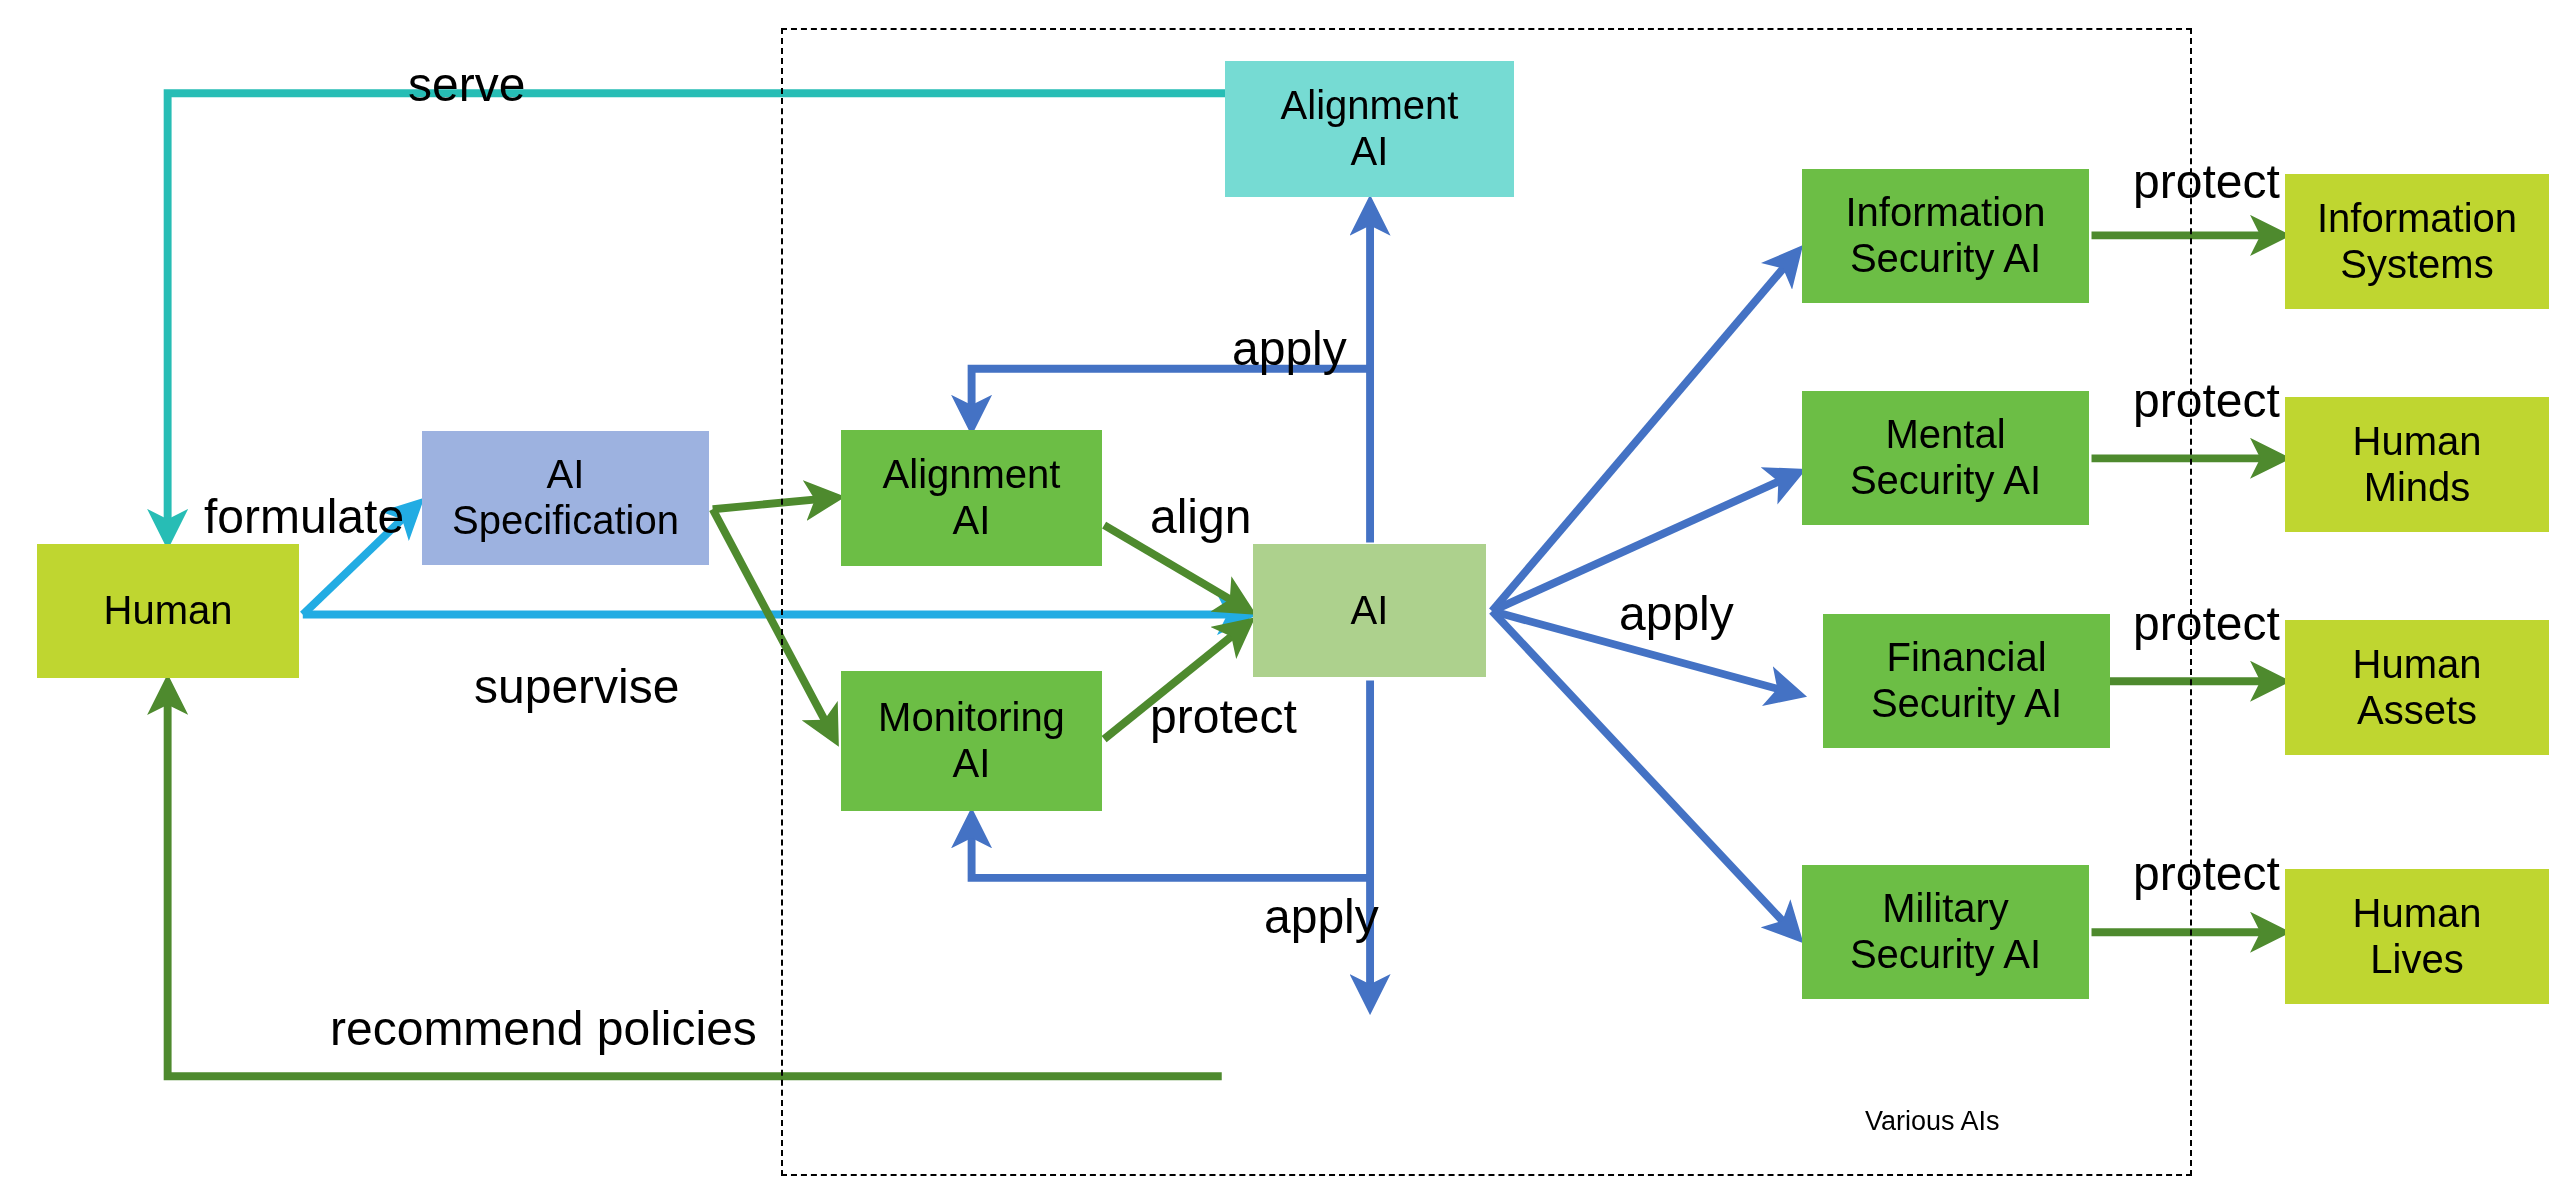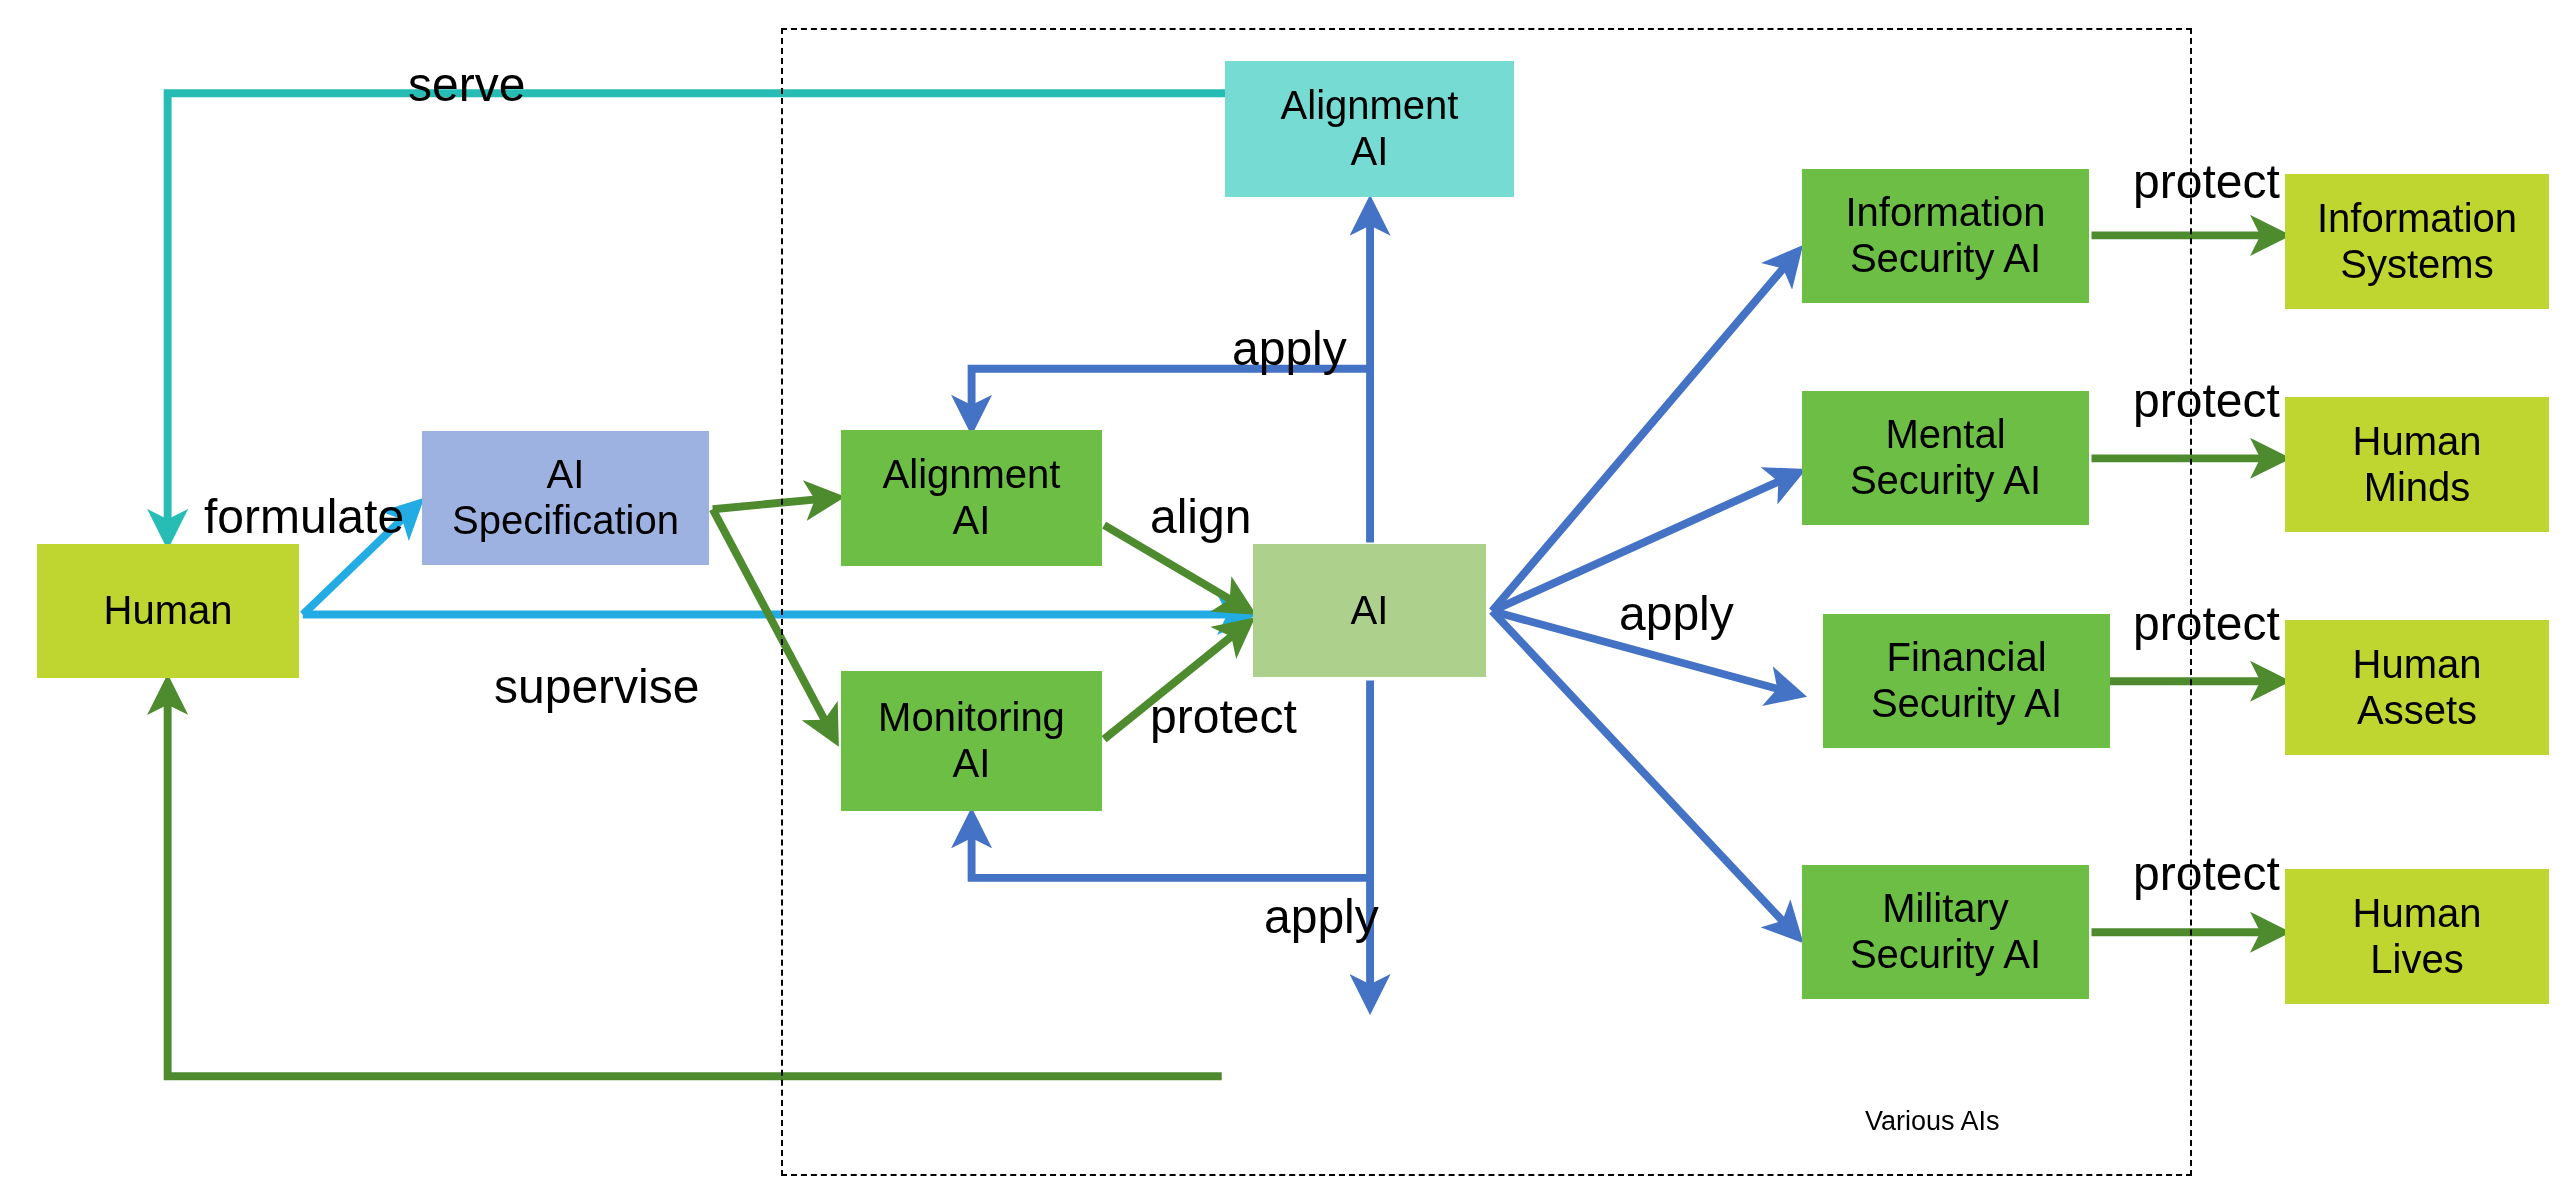--- a/index.html
+++ b/index.html
@@ -219,27 +219,28 @@
 Assets</span>
   </div>
 
   <div class="node" style="left:2285px; top:869px; width:264px; height:135px; background:#BFD630;">
     <span>Human
 Lives</span>
   </div>
 
   <div class="edge-label" style="left:408px; top:61px;">serve</div>
   <div class="edge-label" style="left:204px; top:493px;">formulate</div>
-  <div class="edge-label" style="left:474px; top:663px;margin-left:20px;">supervise</div>
+  <div class="edge-label" style="left:474px; top:663px;">supervise</div>
   <div class="edge-label" style="left:1232px; top:325px;">apply</div>
   <div class="edge-label" style="left:1150px; top:493px;">align</div>
   <div class="edge-label" style="left:1150px; top:693px;">protect</div>
   <div class="edge-label" style="left:1264px; top:893px;">apply</div>
   <div class="edge-label" style="left:1619px; top:590px;">apply</div>
   <div class="edge-label" style="left:2133px; top:158px;">protect</div>
   <div class="edge-label" style="left:2133px; top:377px;">protect</div>
   <div class="edge-label" style="left:2133px; top:600px;">protect</div>
   <div class="edge-label" style="left:2133px; top:850px;">protect</div>
+  <div class="edge-label" style="left:330px; top:1005px;">recommend policies</div>
 
   <div class="group-label" style="left:1865px; top:1108px;">Various AIs</div>
 
 </div>
 
 
 </body></html>

